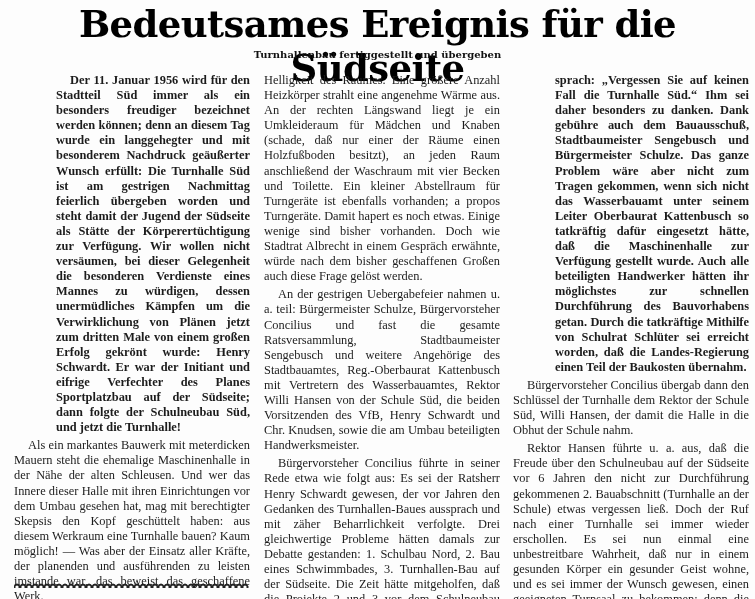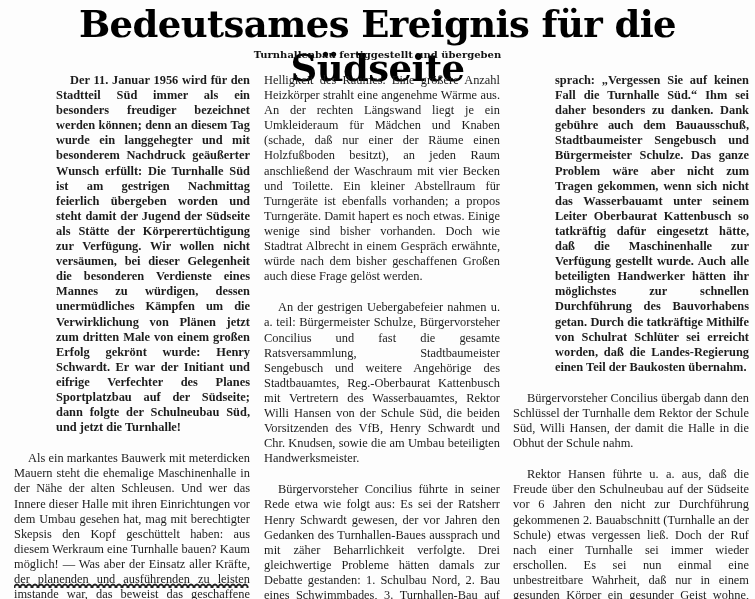--- a/index.html
+++ b/index.html
@@ -18,21 +18,21 @@
   .col {
     position: absolute; top: 73px; width: 236px;
     font-family: "Liberation Serif", serif; font-size: 12.4px; line-height: 15.1px;
     text-align: justify; hyphens: manual; color: #1c1c1c;
   }
   .col1 { left: 14px; }
   .col2 { left: 264px; }
   .col3 { left: 513px; }
   .col p { margin: 0; text-indent: 14px; }
   .col p.b { font-weight: bold; margin-left: 42px; }
-  .col p + p { margin-top: 16px; }
+  .col p + p { margin-top: 3px; }
   .col p.cont { text-indent: 0; }
   .ornament {
     position: absolute; left: 14px; top: 578px; width: 236px; height: 10px;
     overflow: hidden;
   }
 </style>
 </head>
 <body>
 
 <div class="page">

